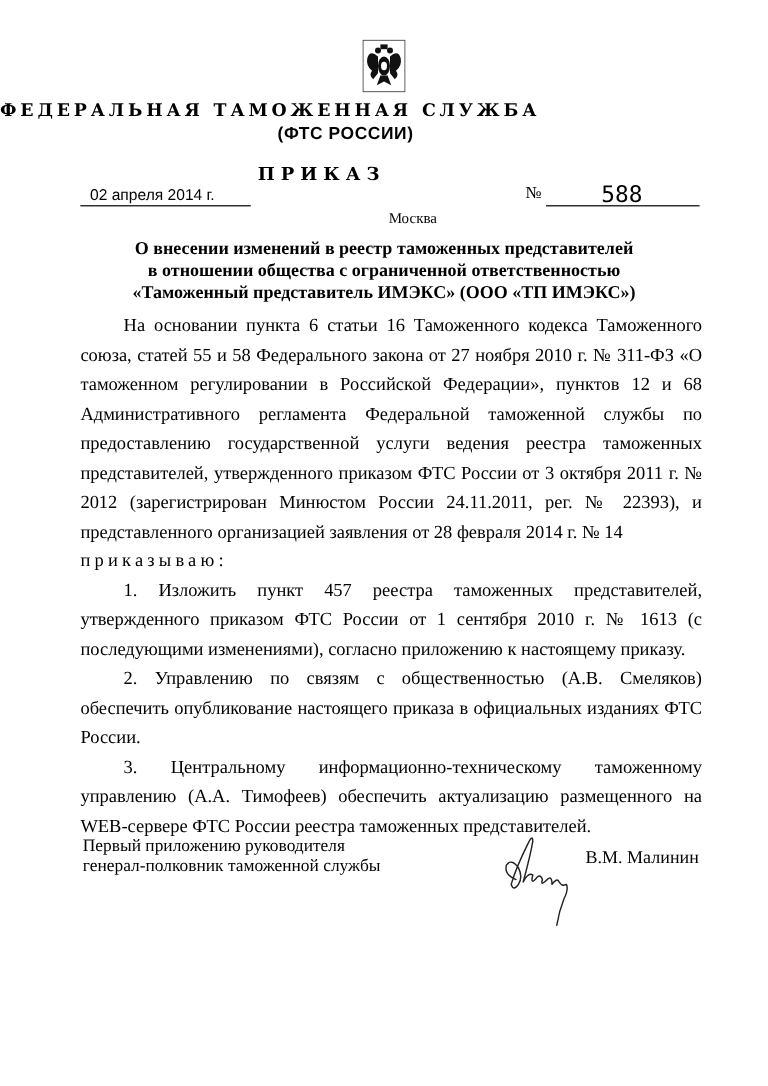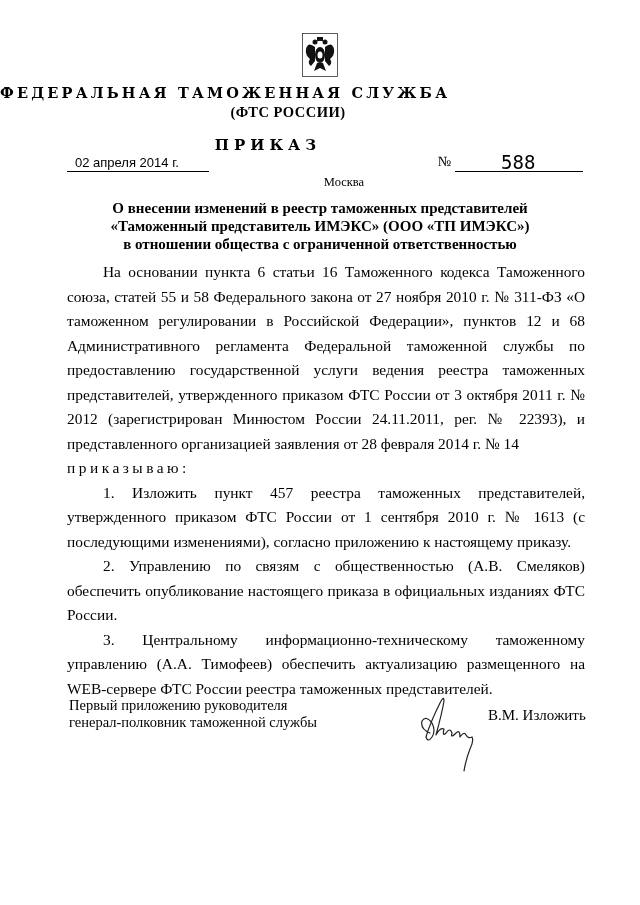--- a/index.html
+++ b/index.html
@@ -1,20 +1,20 @@
 <!DOCTYPE html>
 <html><head>
 <meta charset="utf-8">
 <style>
   html, body { margin: 0; padding: 0; background: #ffffff; }
   body { width: 640px; height: 905px; position: relative; overflow: hidden; color: #000; font-family: "Liberation Serif", serif; }
   .abs { position: absolute; }
   .emblem { left: 302px; top: 33px; width: 36px; height: 44px; }
   .agency { left: 0; width: 640px; top: 84px; font-weight: bold; font-size: 14.5px; letter-spacing: 3.2px; font-family: "DejaVu Serif", serif; }
-  .agency-short { left: 0; width: 576px; top: 104px; text-align: center; font-weight: bold; font-size: 14.5px; letter-spacing: 0.5px; font-family: Liberation Serif, serif; }
+  .agency-short { left: 0; width: 576px; top: 104px; text-align: center; font-weight: bold; font-size: 14.5px; letter-spacing: 0.5px; font-family: Liberation Sans, sans-serif; }
   .order-title { left: 0; width: 536px; top: 136px; text-align: center; font-weight: bold; font-size: 15px; letter-spacing: 5px; font-family: "DejaVu Serif", serif; }
   .date-field { left: 67px; top: 153px; width: 142px; height: 19px; border-bottom: 1.3px solid #000; font-family: Liberation Sans, sans-serif; font-size: 13px; padding-left: 8px; box-sizing: border-box; line-height: 19px; }
   .num-label { left: 438px; top: 154px; font-size: 14px; }
   .num-field { left: 455px; top: 153px; width: 128px; height: 19px; border-bottom: 1.3px solid #000; font-family: "DejaVu Sans Mono", monospace; font-size: 19px; line-height: 19px; padding-left: 46px; box-sizing: border-box; }
   .city { left: 0; width: 640px; top: 175px; text-align: center; font-size: 12.5px; padding-left: 24px; }
   .subject { left: 0; width: 640px; top: 199px; text-align: center; font-weight: bold; font-size: 15px; line-height: 18px; }
   .body { left: 67px; width: 518px; top: 260px; font-size: 15.4px; line-height: 24.5px; text-align: justify; }
   .body p { margin: 0; text-indent: 36px; }
   .body .spaced { letter-spacing: 3.5px; text-indent: 0; }
   .body .item { text-indent: 36px; }
@@ -43,34 +43,34 @@
 <div class="abs agency-short">(ФТС РОССИИ)</div>
 <div class="abs order-title">ПРИКАЗ</div>
 
 <div class="abs date-field">02 апреля 2014 г.</div>
 <div class="abs num-label">№</div>
 <div class="abs num-field">588</div>
 <div class="abs city">Москва</div>
 
 <div class="abs subject">
   <div>О внесении изменений в реестр таможенных представителей</div>
+  <div>в отношении общества с ограниченной ответственностью</div>
   <div>«Таможенный представитель ИМЭКС» (ООО «ТП ИМЭКС»)</div>
-  <div>в отношении общества с ограниченной ответственностью</div>
 </div>
 
 <div class="abs body">
   <p>На основании пункта 6 статьи 16 Таможенного кодекса Таможенного союза, статей 55 и 58 Федерального закона от 27 ноября 2010 г. № 311-ФЗ «О таможенном регулировании в Российской Федерации», пунктов 12 и 68 Административного регламента Федеральной таможенной службы по предоставлению государственной услуги ведения реестра таможенных представителей, утвержденного приказом ФТС России от 3 октября 2011 г. № 2012 (зарегистрирован Минюстом России 24.11.2011, рег. № 22393), и представленного организацией заявления от 28 февраля 2014 г. № 14</p>
   <p class="spaced">приказываю:</p>
   <p class="item">1. Изложить пункт 457 реестра таможенных представителей, утвержденного приказом ФТС России от 1 сентября 2010 г. № 1613 (с последующими изменениями), согласно приложению к настоящему приказу.</p>
   <p class="item">2. Управлению по связям с общественностью (А.В. Смеляков) обеспечить опубликование настоящего приказа в официальных изданиях ФТС России.</p>
   <p class="item">3. Центральному информационно-техническому таможенному управлению (А.А. Тимофеев) обеспечить актуализацию размещенного на WEB-сервере ФТС России реестра таможенных представителей.</p>
 </div>
 
 <div class="abs sig-title">
   <div>Первый приложению руководителя</div>
   <div>генерал-полковник таможенной службы</div>
 </div>
 
 <svg class="abs signature" viewBox="0 0 70 80">
   <path d="M12 40 Q2 36 4 28 Q8 22 14 30 Q18 38 14 44 Q10 50 8 44 Q12 30 22 10 Q26 2 26 8 Q24 20 18 42 Q22 34 26 36 Q24 44 28 40 Q32 34 34 40 Q32 46 38 40 Q42 36 42 44 Q46 38 48 42 Q50 46 54 44 Q56 48 52 56 Q48 66 46 78" fill="none" stroke="#222" stroke-width="1.2" stroke-linecap="round" stroke-linejoin="round"></path>
 </svg>
 
-<div class="abs signer">В.М. Изложить</div>
+<div class="abs signer">В.М. Малинин</div>
 
 </body></html>

